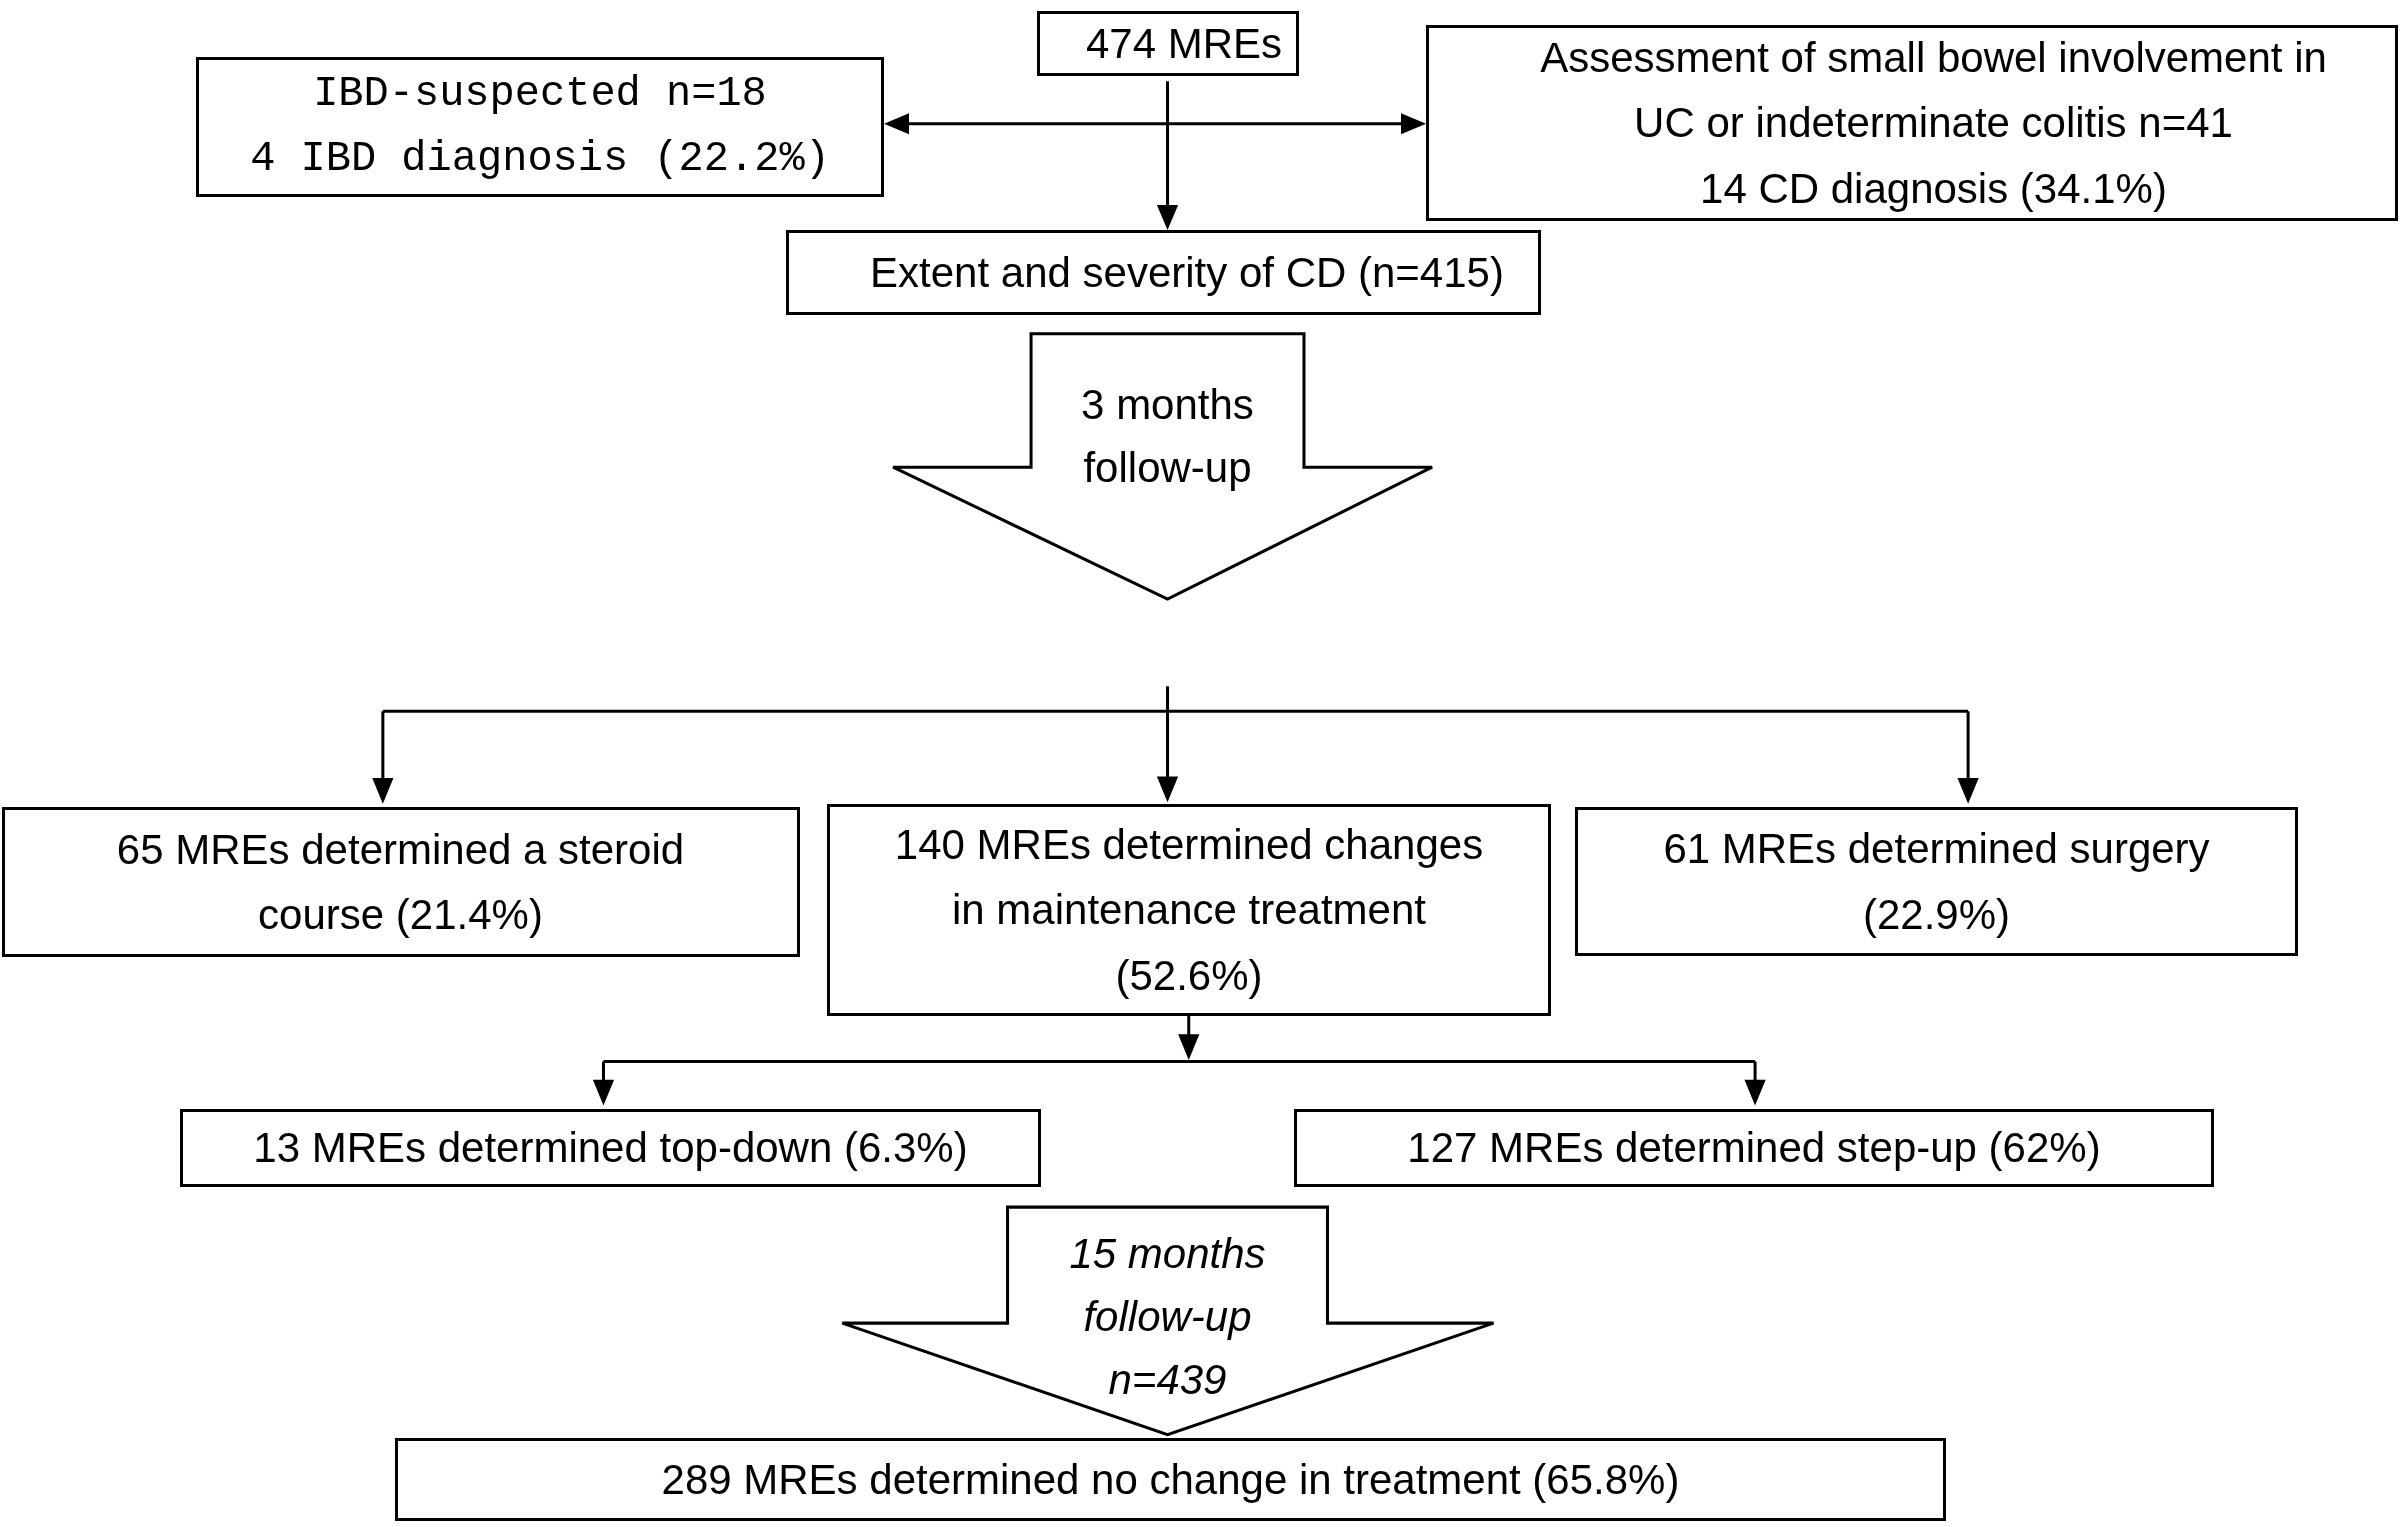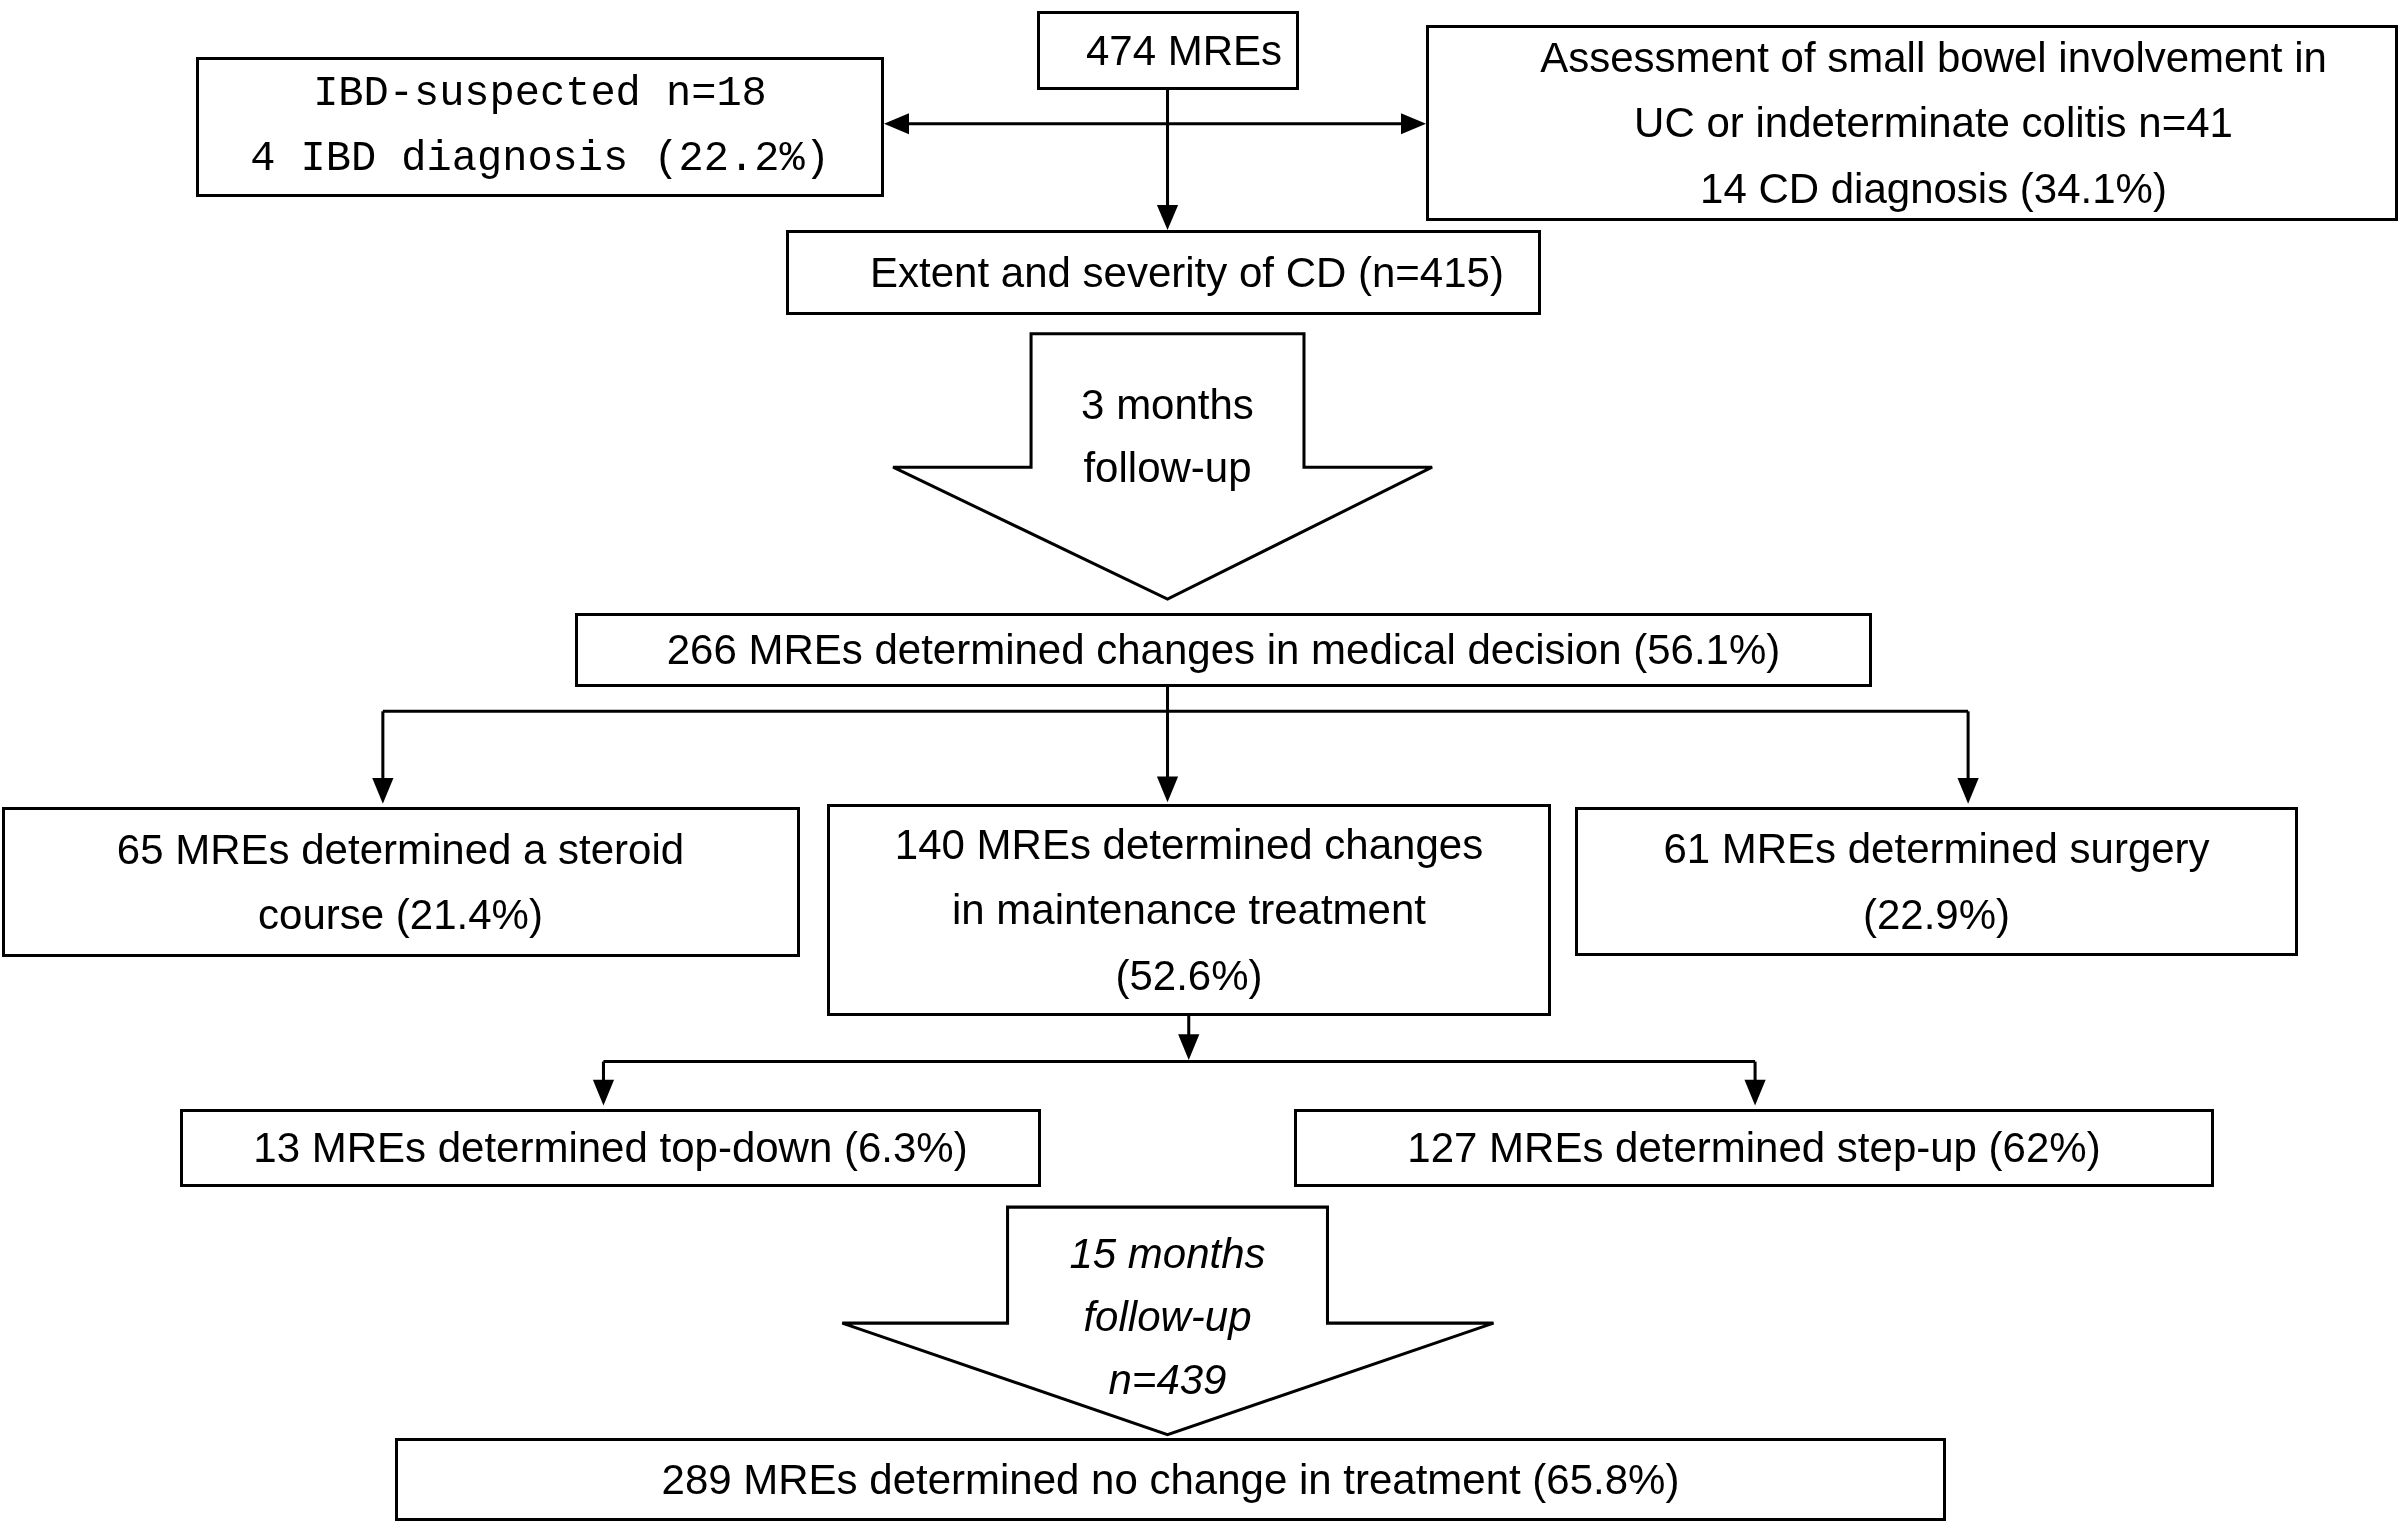--- a/index.html
+++ b/index.html
@@ -73,35 +73,34 @@
       <polygon points="782,1424 810,1424 796,1458" stroke="none"></polygon>
       <line x1="2315" y1="1400" x2="2315" y2="1426"></line>
       <polygon points="2301,1424 2329,1424 2315,1458" stroke="none"></polygon>
     </g>
 
     <polygon points="1360,440 1720,440 1720,616 1889,616 1540,790 1178,616 1360,616" fill="#ffffff" stroke="#000000" stroke-width="4"></polygon>
 
     <polygon points="1329,1592 1751,1592 1751,1745 1970,1745 1540,1892 1111,1745 1329,1745" fill="#ffffff" stroke="#000000" stroke-width="4"></polygon>
   </svg>
 
-  <div class="box" style="left:1037px; top:10.6px;  width:262px;  height:79px;padding-left:32px;">474 MREs</div>
+  <div class="box" style="left:1037px; top:10.6px;  width:262px;  height:65px;padding-left:32px;">474 MREs</div>
 
   <div class="box" style="left:196px;  top:57px;  width:688px;  height:140px;font-family:Liberation Mono, monospace;">IBD-suspected n=18
 4 IBD diagnosis (22.2%)</div>
 
   <div class="box" style="left:1426px; top:25px;  width:972px; height:196px;padding-left:43px;">Assessment of small bowel involvement in
 UC or indeterminate colitis n=41
 14 CD diagnosis (34.1%)</div>
 
   <div class="box" style="left:786px; top:230px; width:755px;  height:85px;padding-left:47px;">Extent and severity of CD (n=415)</div>
 
   <div class="arrow-label" style="left:940px; top:373px; width:455px;">3 months
 follow-up</div>
 
-  <div class="box" style="left:575px;  top:613px; width:1297px; height:74px;">266 MREs determined changes in medical decision (56.1%)</div>
 
   <div class="box" style="left:1.5px;    top:807px; width:798px; height:150px;">65 MREs determined a steroid
 course (21.4%)</div>
 
   <div class="box" style="left:827px; top:804px; width:724px;  height:212px;">140 MREs determined changes
 in maintenance treatment
 (52.6%)</div>
 
   <div class="box" style="left:1575px; top:807px; width:723px;  height:149px;">61 MREs determined surgery
 (22.9%)</div>

